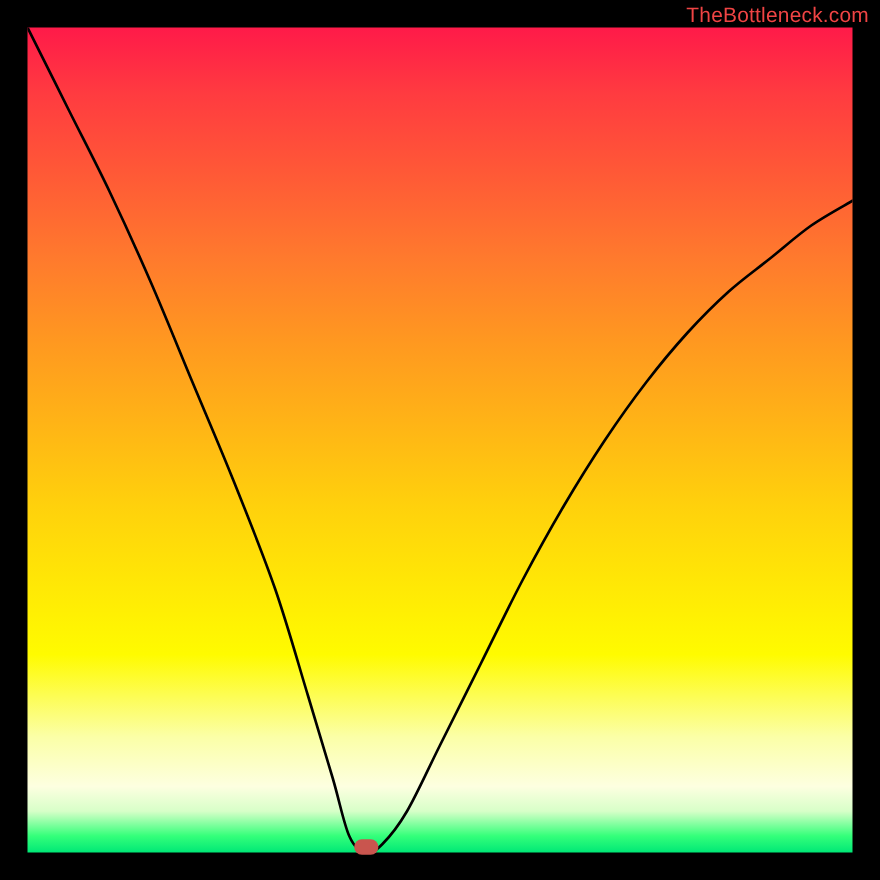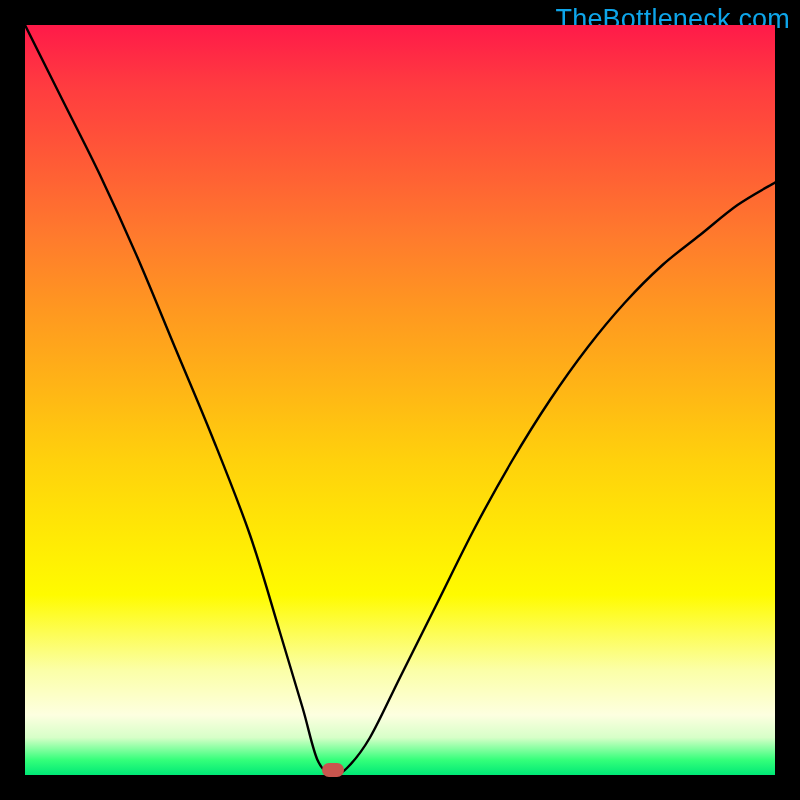--- a/index.html
+++ b/index.html
@@ -46,22 +46,22 @@
     height: 14px;
     border-radius: 7px;
     background: #c9554e;
     transform: translate(-50%, -50%);
   }
   .watermark {
     position: absolute;
     top: 4px;
     right: 10px;
     font-family: Arial, Helvetica, sans-serif;
-    font-size: 27px;
-    color: #0ea5e9;
+    font-size: 19px;
+    color: #ef4444;
     letter-spacing: 0.2px;
   }
 </style>
 </head>
 <body>
 
 <div class="container">
   <span class="watermark">TheBottleneck.com</span>
   <div class="plot-area">
     <svg class="curve-svg" viewBox="0 0 750 750" preserveAspectRatio="none">

